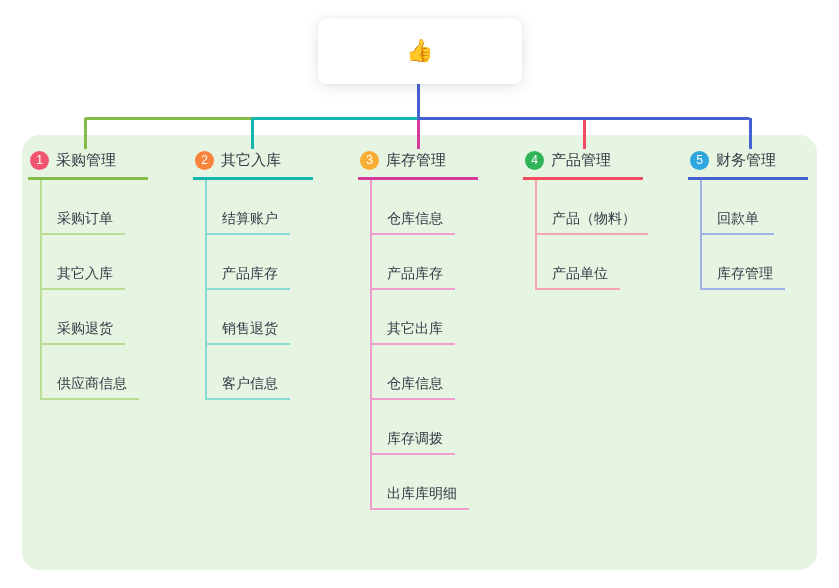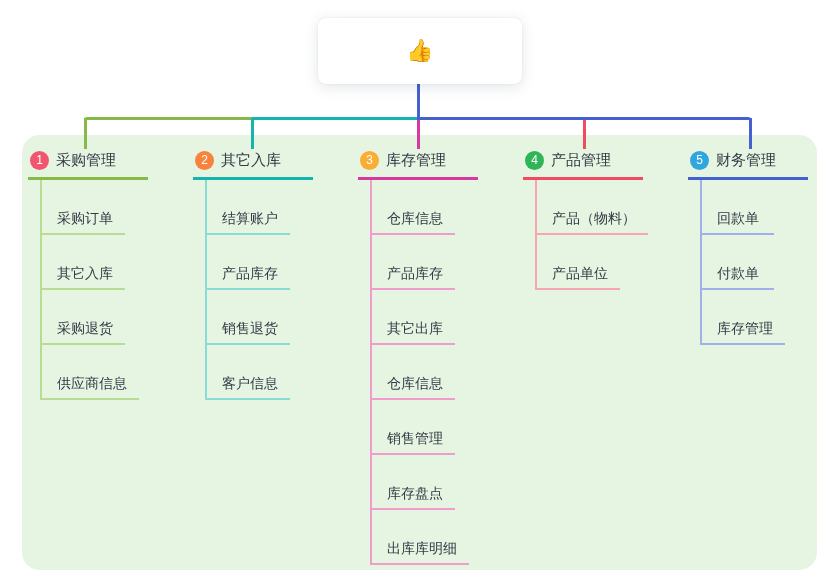--- a/index.html
+++ b/index.html
@@ -98,22 +98,21 @@
   <div class="branch b3" style="--c: #d63a9e; --cl: #f09ccd;">
     <div class="hdr">
       <span class="badge" style="background: rgb(249, 174, 51);">3</span>
       <span>库存管理</span>
     </div>
     <div class="kids">
       <div class="kid">仓库信息</div>
       <div class="kid">产品库存</div>
       <div class="kid">其它出库</div>
       <div class="kid">仓库信息</div>
-      <div class="kid">销售管理</div>
-      <div class="kid">库存盘点</div>
+      <div class="kid">库存调拨</div>
       <div class="kid">出库库明细</div>
     </div>
   </div>
 
   <div class="branch b4" style="--c: #f04b5f; --cl: #f8a5ad;">
     <div class="hdr">
       <span class="badge" style="background: rgb(47, 180, 87);">4</span>
       <span>产品管理</span>
     </div>
     <div class="kids">
@@ -122,18 +121,17 @@
     </div>
   </div>
 
   <div class="branch b5" style="--c: #4560d0; --cl: #9fb2e8;">
     <div class="hdr">
       <span class="badge" style="background: rgb(46, 166, 222);">5</span>
       <span>财务管理</span>
     </div>
     <div class="kids">
       <div class="kid">回款单</div>
-      <div class="kid">付款单</div>
       <div class="kid">库存管理</div>
     </div>
   </div>
 
 </div>
 
 </body></html>

